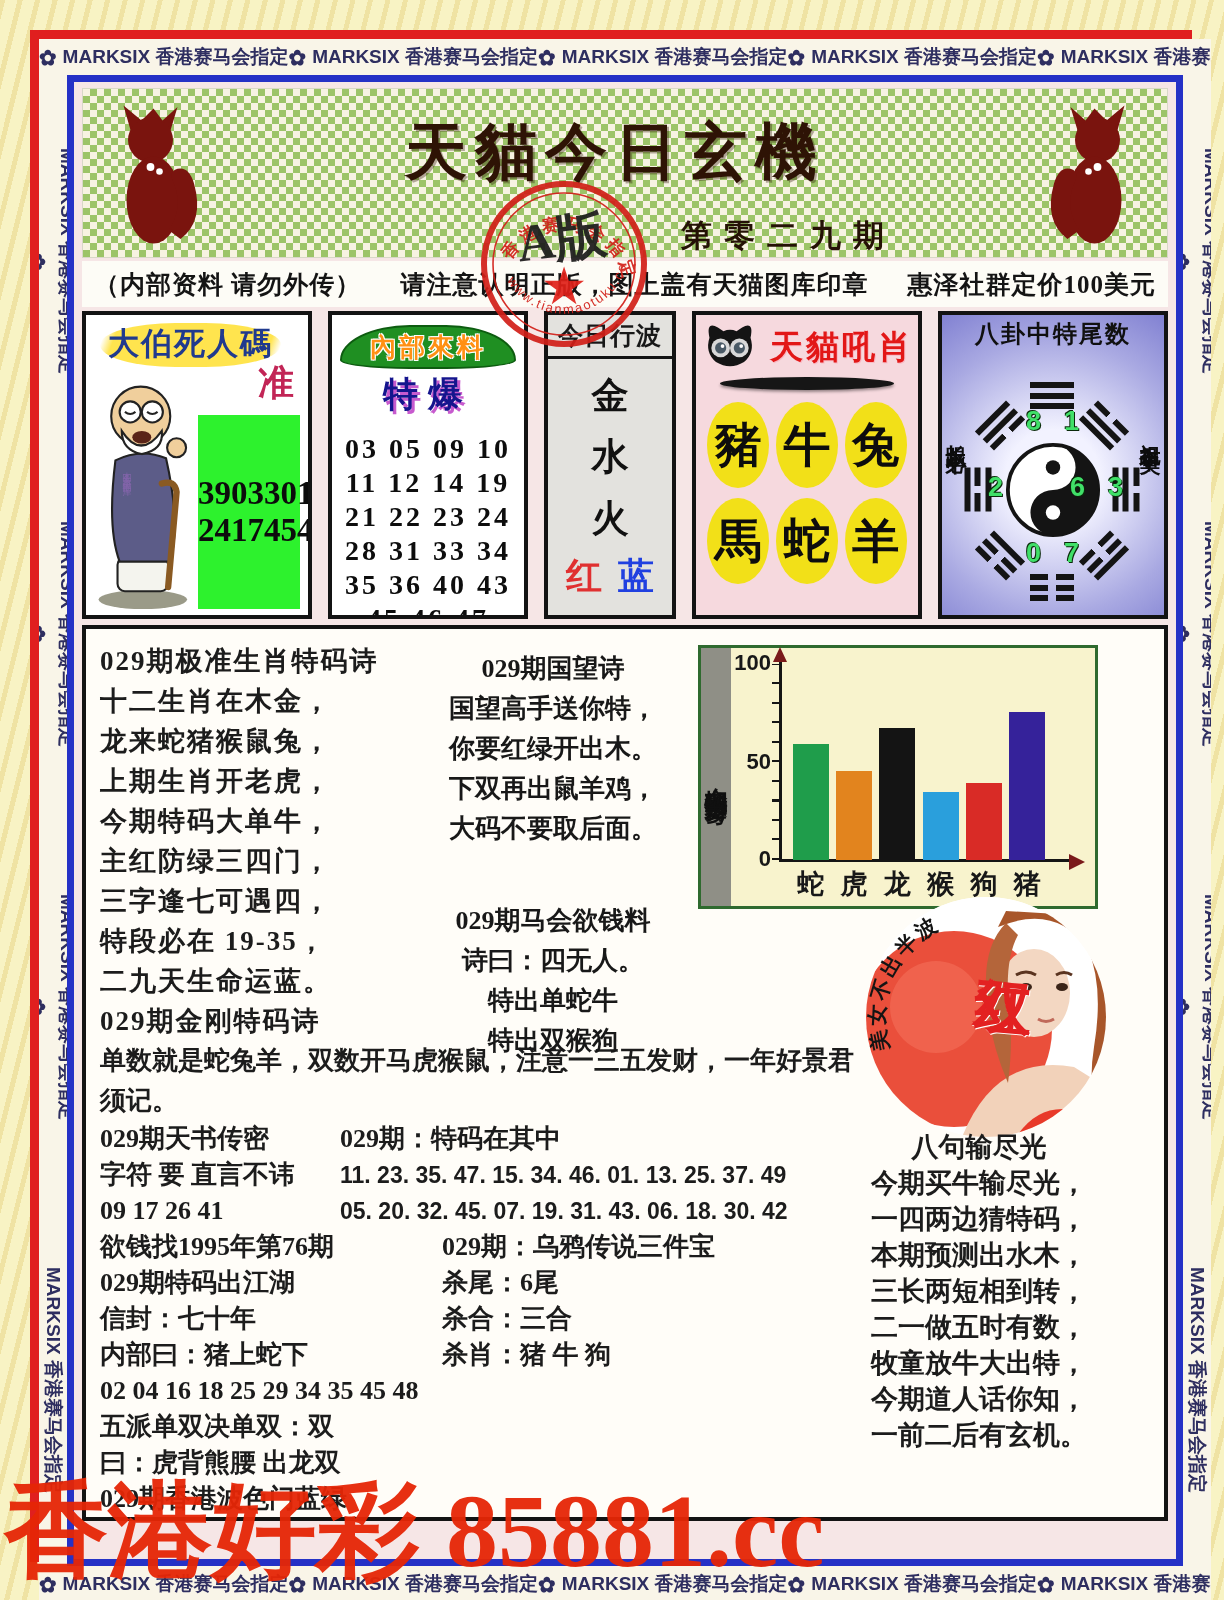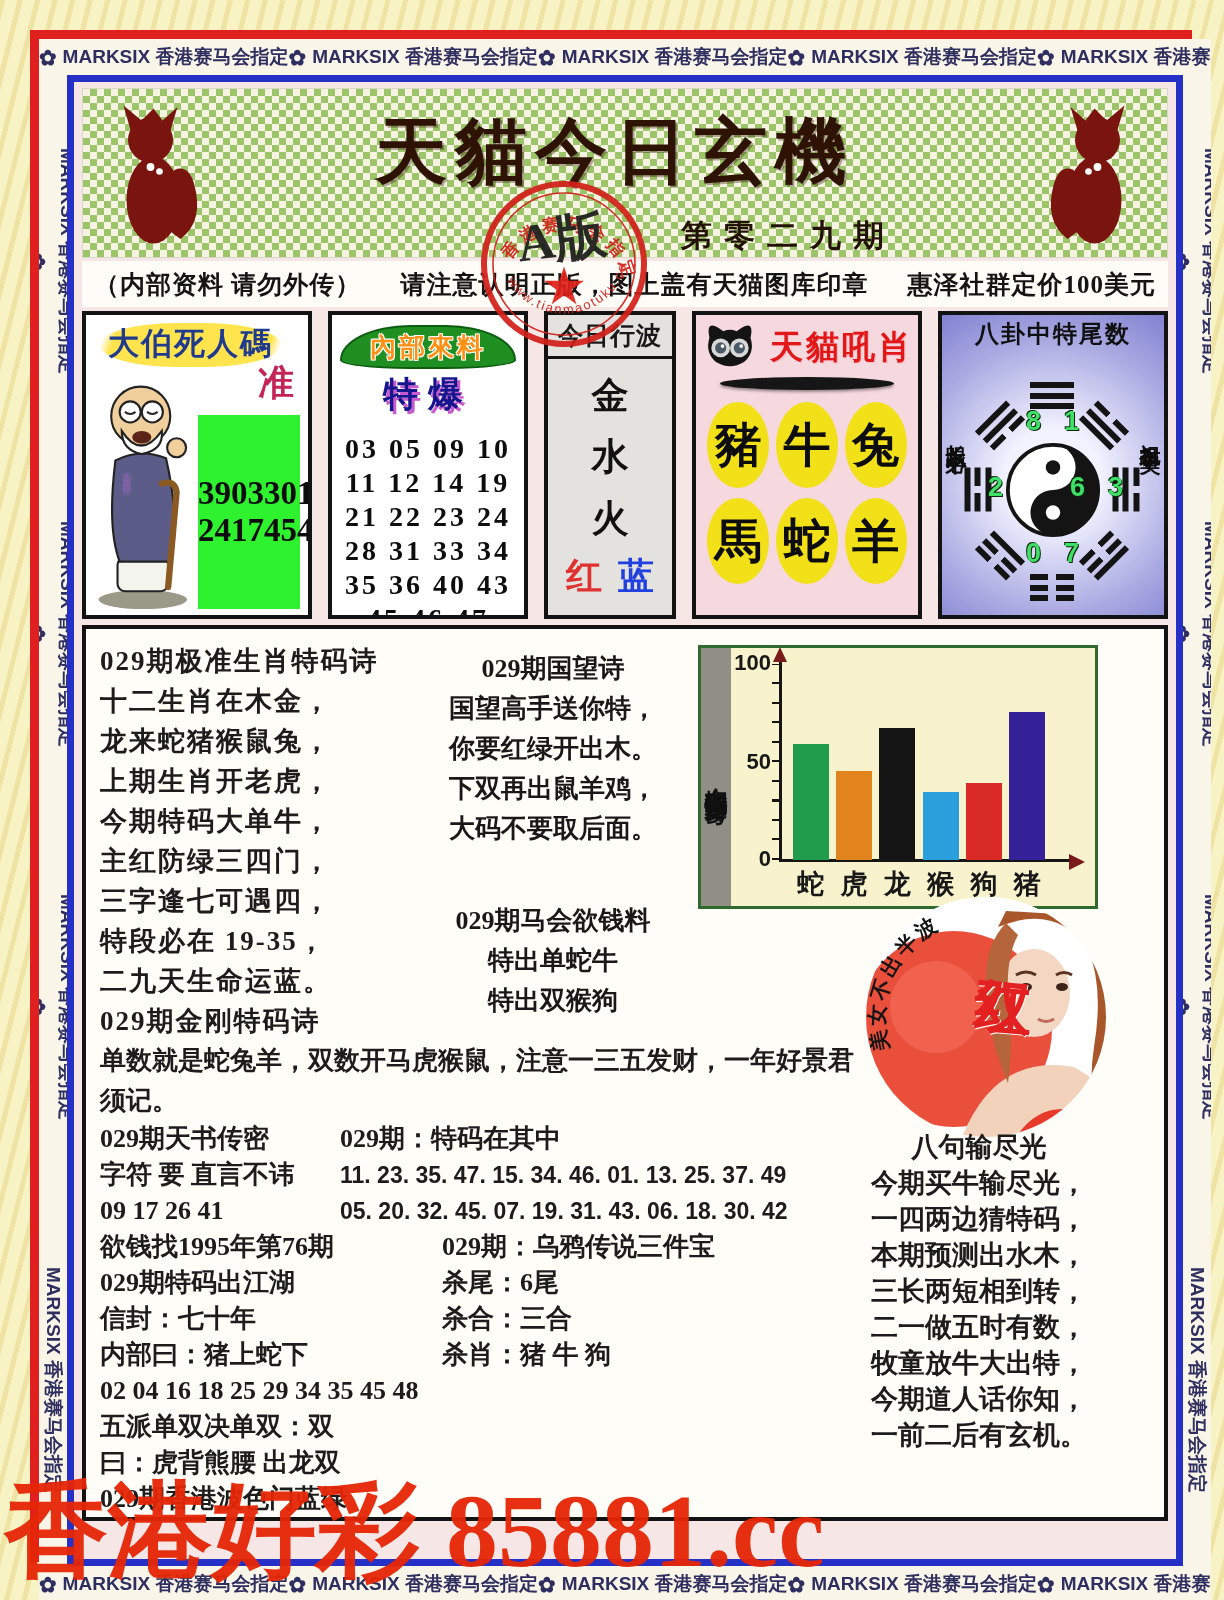--- a/index.html
+++ b/index.html
@@ -45,21 +45,21 @@
     height:170px; position:relative; margin:2px 2px 0; border:1px solid #d8d8c8;
     background-color:#f7f3e2;
     background-image:
       linear-gradient(45deg, #9cc468 25%, transparent 25%, transparent 75%, #9cc468 75%),
       linear-gradient(45deg, #9cc468 25%, transparent 25%, transparent 75%, #9cc468 75%);
     background-size:14px 14px; background-position:0 0, 7px 7px;
   }
   .banner-title {
     position:absolute; left:140px; right:160px; top:-12px; height:150px;
     text-align:center; line-height:150px;
-    font-size:72px; font-weight:bold; color:#2e1305; letter-spacing:8px;
+    font-size:62px; font-weight:bold; color:#2e1305; letter-spacing:8px;
     text-shadow:2px 2px 0 rgba(46,19,5,.35);
   }
   .banner-issue {
     position:absolute; left:598px; top:126px;
     font-size:31px; font-weight:bold; color:#241105; letter-spacing:12px;
   }
   .cat { position:absolute; top:12px; width:122px; height:150px; }
   .cat-left { left:14px; }
   .cat-right { right:16px; transform:scaleX(-1); }
 
@@ -537,20 +537,21 @@
       </div>
 
       <div class="center-poem">
         <div>029期国望诗</div>
         <div>国望高手送你特，</div>
         <div>你要红绿开出木。</div>
         <div>下双再出鼠羊鸡，</div>
         <div>大码不要取后面。</div>
         <div class="center-gap"></div>
         <div>029期马会欲钱料</div>
+        <div>诗曰：四无人。</div>
         <div>特出单蛇牛</div>
         <div>特出双猴狗</div>
       </div>
 
       <div class="chart">
         <div class="chart-side">今期特码走势参考</div>
         <div class="plot">
           <div class="axis-y"></div>
           <div class="axis-x"></div>
           <div class="ticks"></div>

